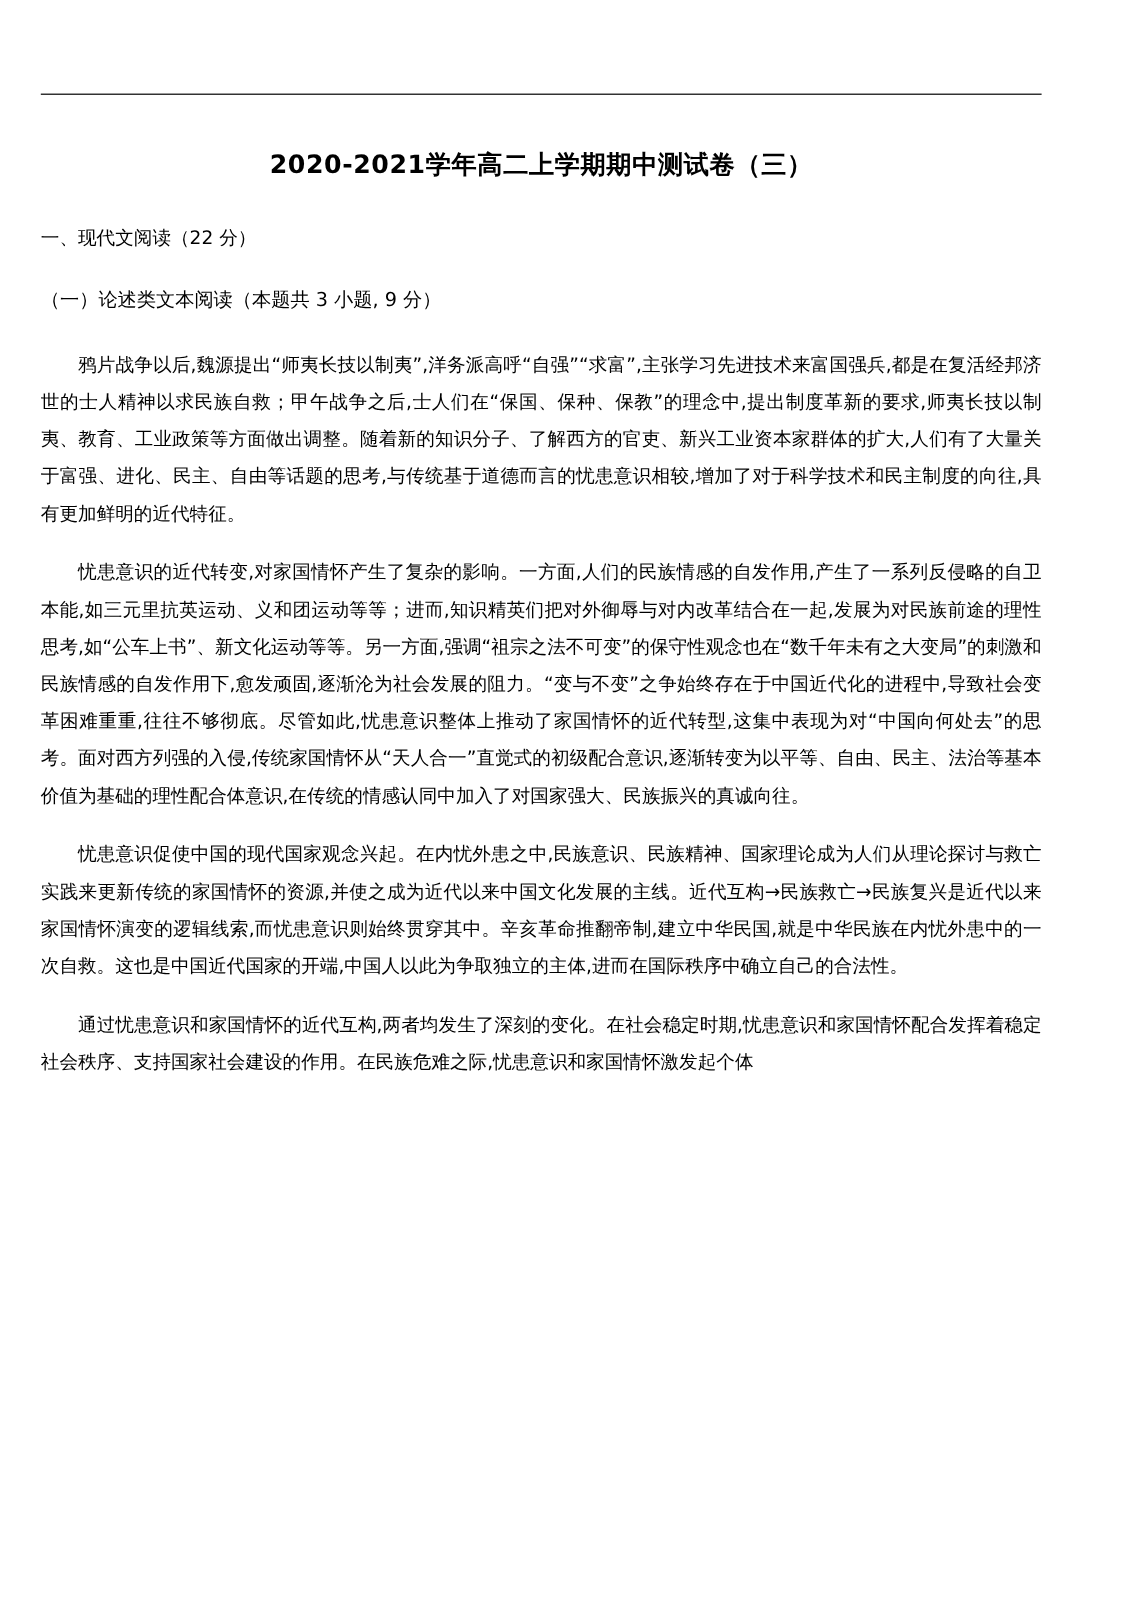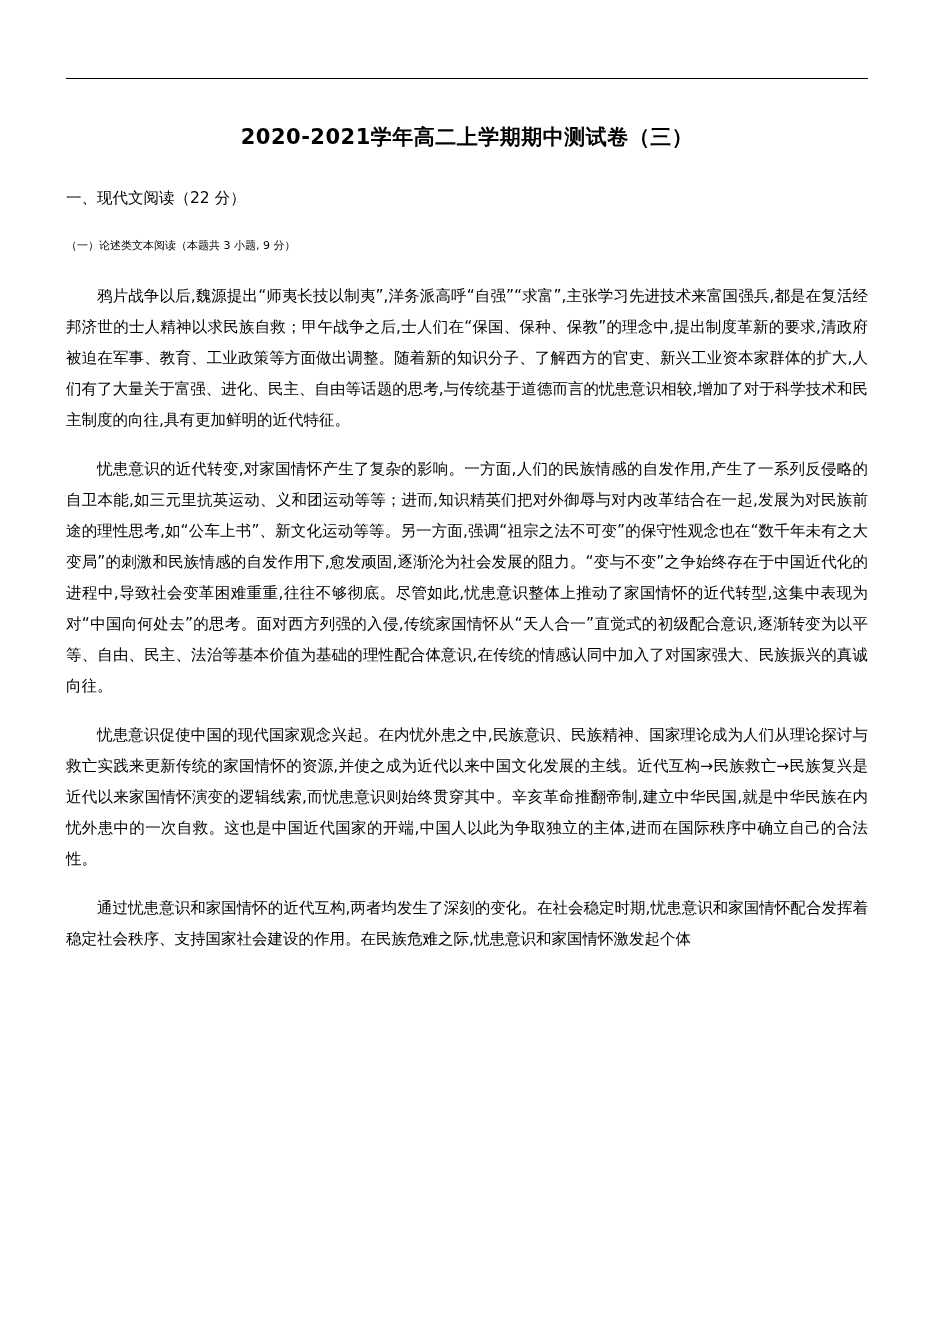--- a/index.html
+++ b/index.html
@@ -10,21 +10,21 @@
   body {
     width: 950px;
     min-height: 1344px;
     font-family: "DejaVu Sans", "Liberation Sans", sans-serif;
     color: #000000;
   }
   .page {
     width: 950px;
     min-height: 1344px;
     box-sizing: border-box;
-    padding: 78px 82px 40px 66px;
+    padding: 78px 82px 40px 34px;
     position: relative;
   }
   .top-rule {
     border-top: 1.5px solid #000;
     width: 100%;
     margin: 0 0 44px 0;
     height: 0;
   }
   .doc-title {
     text-align: center;
@@ -33,21 +33,21 @@
     letter-spacing: 0.5px;
     margin: 0 0 34px 0;
     line-height: 1.4;
   }
   .section-heading {
     font-size: 15.5px;
     margin: 0 0 26px 0;
     line-height: 1.6;
   }
   .sub-heading {
-    font-size: 11px;
+    font-size: 16px;
     margin: 0 0 26px 0;
     line-height: 1.6;
   }
   p.body-para {
     font-size: 15.5px;
     line-height: 2.0;
     margin: 0 0 18px 0;
     text-align: justify;
     text-justify: inter-ideograph;
     text-indent: 2em;
@@ -63,19 +63,19 @@
 
   <div class="top-rule"></div>
 
   <h1 class="doc-title">2020-2021学年高二上学期期中测试卷（三）</h1>
 
   <div class="section-heading">一、现代文阅读（22 分）</div>
 
   <div class="sub-heading">（一）论述类文本阅读（本题共 3 小题, 9 分）</div>
 
   <div class="body-text">
-    <p class="body-para">鸦片战争以后,魏源提出“师夷长技以制夷”,洋务派高呼“自强”“求富”,主张学习先进技术来富国强兵,都是在复活经邦济世的士人精神以求民族自救；甲午战争之后,士人们在“保国、保种、保教”的理念中,提出制度革新的要求,清政府被迫在军事、教育、工业政策等方面做出调整。随着新的知识分子、了解西方的官吏、新兴工业资本家群体的扩大,人们有了大量关于富强、进化、民主、自由等话题的思考,与传统基于道德而言的忧患意识相较,增加了对于科学技术和民主制度的向往,具有更加鲜明的近代特征。</p>
+    <p class="body-para">鸦片战争以后,魏源提出“师夷长技以制夷”,洋务派高呼“自强”“求富”,主张学习先进技术来富国强兵,都是在复活经邦济世的士人精神以求民族自救；甲午战争之后,士人们在“保国、保种、保教”的理念中,提出制度革新的要求,师夷长技以制夷、教育、工业政策等方面做出调整。随着新的知识分子、了解西方的官吏、新兴工业资本家群体的扩大,人们有了大量关于富强、进化、民主、自由等话题的思考,与传统基于道德而言的忧患意识相较,增加了对于科学技术和民主制度的向往,具有更加鲜明的近代特征。</p>
     <p class="body-para">忧患意识的近代转变,对家国情怀产生了复杂的影响。一方面,人们的民族情感的自发作用,产生了一系列反侵略的自卫本能,如三元里抗英运动、义和团运动等等；进而,知识精英们把对外御辱与对内改革结合在一起,发展为对民族前途的理性思考,如“公车上书”、新文化运动等等。另一方面,强调“祖宗之法不可变”的保守性观念也在“数千年未有之大变局”的刺激和民族情感的自发作用下,愈发顽固,逐渐沦为社会发展的阻力。“变与不变”之争始终存在于中国近代化的进程中,导致社会变革困难重重,往往不够彻底。尽管如此,忧患意识整体上推动了家国情怀的近代转型,这集中表现为对“中国向何处去”的思考。面对西方列强的入侵,传统家国情怀从“天人合一”直觉式的初级配合意识,逐渐转变为以平等、自由、民主、法治等基本价值为基础的理性配合体意识,在传统的情感认同中加入了对国家强大、民族振兴的真诚向往。</p>
     <p class="body-para">忧患意识促使中国的现代国家观念兴起。在内忧外患之中,民族意识、民族精神、国家理论成为人们从理论探讨与救亡实践来更新传统的家国情怀的资源,并使之成为近代以来中国文化发展的主线。近代互构→民族救亡→民族复兴是近代以来家国情怀演变的逻辑线索,而忧患意识则始终贯穿其中。辛亥革命推翻帝制,建立中华民国,就是中华民族在内忧外患中的一次自救。这也是中国近代国家的开端,中国人以此为争取独立的主体,进而在国际秩序中确立自己的合法性。</p>
     <p class="body-para">通过忧患意识和家国情怀的近代互构,两者均发生了深刻的变化。在社会稳定时期,忧患意识和家国情怀配合发挥着稳定社会秩序、支持国家社会建设的作用。在民族危难之际,忧患意识和家国情怀激发起个体</p>
   </div>
 
 </div>
 
 </body></html>

